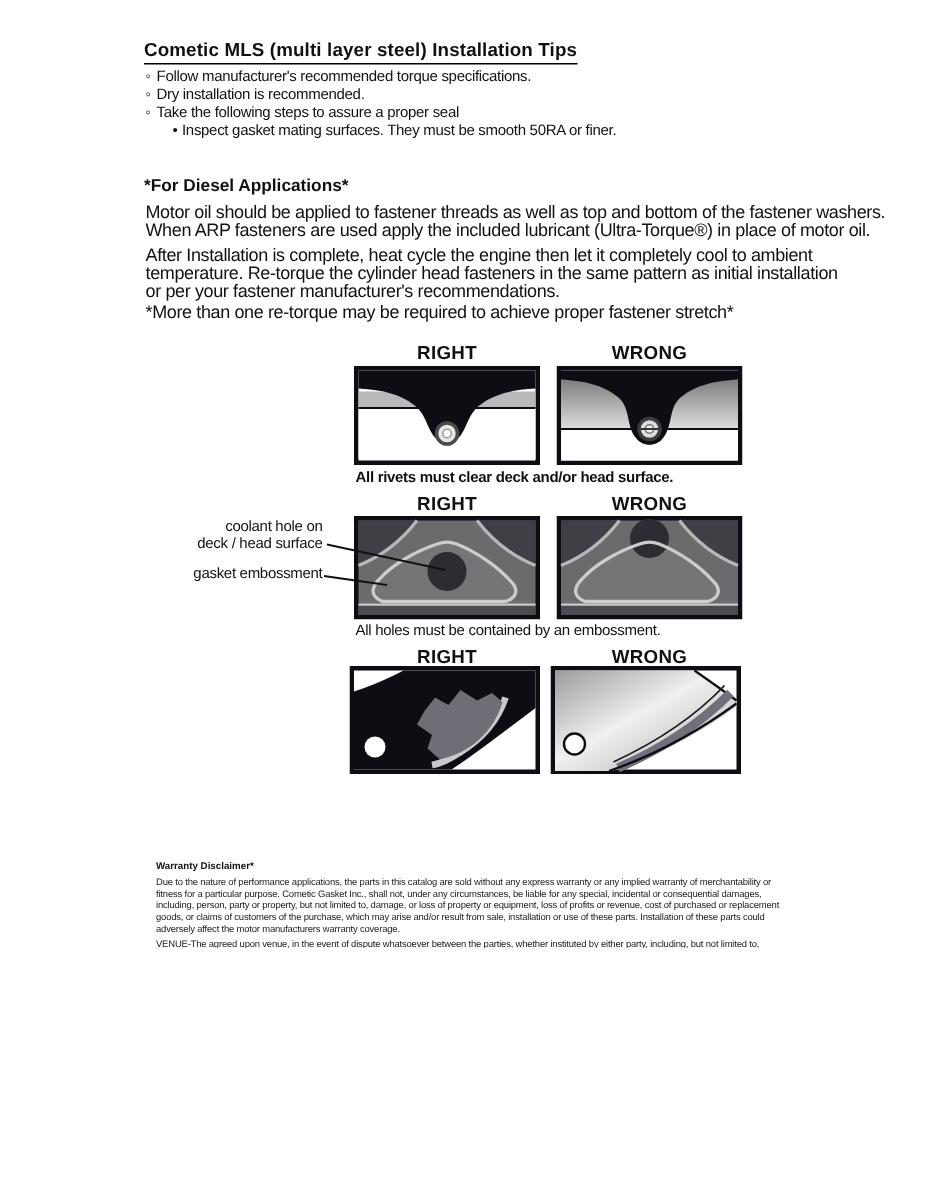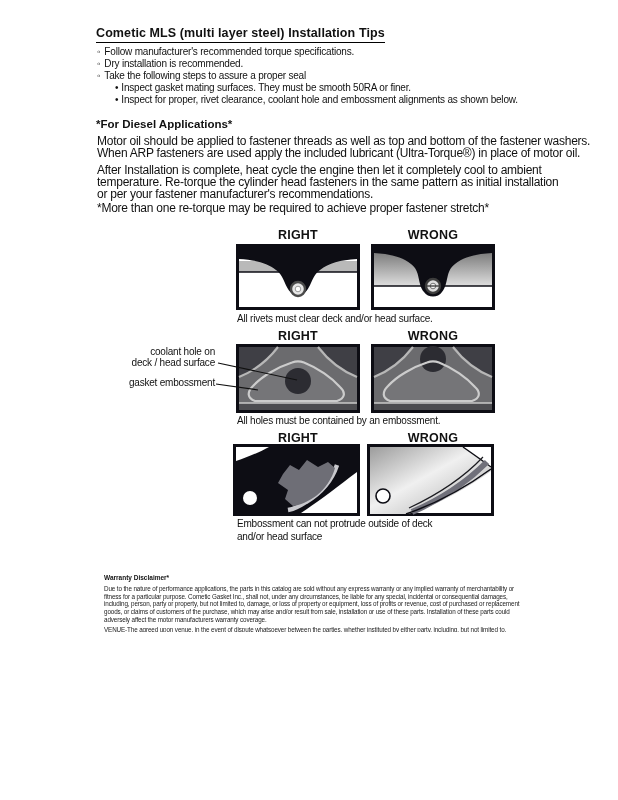--- a/index.html
+++ b/index.html
@@ -36,21 +36,20 @@
 
 <div class="page">
 
   <div class="title">Cometic MLS (multi layer steel) Installation Tips</div>
 
   <div class="bullets">
     <div class="bullet">Follow manufacturer's recommended torque specifications.</div>
     <div class="bullet">Dry installation is recommended.</div>
     <div class="bullet">Take the following steps to assure a proper seal</div>
     <div class="subbullet">Inspect gasket mating surfaces.  They must be smooth 50RA or finer.</div>
-    <div class="subbullet">Inspect for proper, rivet clearance, coolant hole and embossment alignments as shown below.</div>
   </div>
 
   <div class="dheading">*For Diesel Applications*</div>
   <div class="para" style="top:135px;">
     <div>Motor oil should be applied to fastener threads as well as top and bottom of the fastener washers.</div>
     <div>When ARP fasteners are used apply the included lubricant (Ultra-Torque®) in place of motor oil.</div>
   </div>
   <div class="para" style="top:164px;">
     <div>After Installation is complete, heat cycle the engine then let it completely cool to ambient</div>
     <div>temperature. Re-torque the cylinder head fasteners in the same pattern as initial installation</div>
@@ -85,21 +84,21 @@
       <rect x="1.5" y="1.5" width="121" height="63" fill="#ffffff" stroke="#0d0d14" stroke-width="3"></rect>
       <rect x="3" y="9" width="118" height="33" fill="url(#g1)"></rect>
       <rect x="3" y="42" width="118" height="21" fill="#ffffff"></rect>
       <line x1="3" y1="42" x2="121" y2="42" stroke="#0d0d14" stroke-width="1.4"></line>
       <path d="M3,3 H121 V9 C104,10 93,13 84,20 C74,27 78,40 71,48 C67,54 57,54 53,48 C46,40 50,27 40,20 C31,13 20,10 3,9 Z" fill="#0d0d14"></path>
       <circle cx="62" cy="42" r="7" fill="#dddddd" stroke="#3d3d3d" stroke-width="2.4"></circle>
       <circle cx="62" cy="42" r="2.8" fill="#f2f2f2" stroke="#777777" stroke-width="1"></circle>
       <line x1="56" y1="42" x2="68" y2="42" stroke="#333333" stroke-width="1.3"></line>
     </svg>
   </div>
-  <div class="caption" style="top:313px;">
+  <div class="caption" style="top:313px;font-weight:bold;">
     <div>All rivets must clear deck and/or head surface.</div>
   </div>
 
   <div class="dlabel" style="left:236px;top:329px;">RIGHT</div>
   <div class="dlabel" style="left:371px;top:329px;">WRONG</div>
 
   <div class="callout" style="top:346px;">
     <div>coolant hole on</div>
     <div>deck / head surface</div>
   </div>
@@ -167,24 +166,20 @@
       </defs>
       <rect x="1.5" y="1.5" width="124" height="69" fill="#ffffff" stroke="#0d0d14" stroke-width="3"></rect>
       <path d="M3,3 H96 C106,10 116,17 124,23 L124,27 C99,45 70,61 41,70 L3,70 Z" fill="url(#g3)"></path>
       <path d="M96,3 C106,10 116,17 124,23" stroke="#0d0d14" stroke-width="1.5" fill="none"></path>
       <path d="M120,18 C101,37 75,55 45,68" stroke="#70707a" stroke-width="6" fill="none"></path>
       <path d="M124,25 C98,44 68,60 39,70" stroke="#0d0d14" stroke-width="1.5" fill="none"></path>
       <path d="M116,13 C98,32 72,50 42,64" stroke="#1a1a1f" stroke-width="1.2" fill="none"></path>
       <circle cx="16" cy="52" r="7" fill="#ffffff" stroke="#0d0d14" stroke-width="1.6"></circle>
     </svg>
   </div>
-  <div class="caption" style="top:518px;">
-    <div>Embossment can not protrude outside of deck</div>
-    <div>and/or head surface</div>
-  </div>
 
   <div class="fineheading">Warranty Disclaimer*</div>
 
   <div class="fine" style="top:585px;">
     <div>Due to the nature of performance applications, the parts in this catalog are sold without any express warranty or any implied warranty of merchantability or</div>
     <div>fitness for a particular purpose.  Cometic Gasket Inc., shall not, under any circumstances, be liable for any special, incidental or consequential damages,</div>
     <div>including, person, party or property, but not limited to, damage, or loss of property or equipment, loss of profits or revenue, cost of purchased or replacement</div>
     <div>goods, or claims of customers of the purchase, which may arise and/or result from sale, installation or use of these parts.  Installation of these parts could</div>
     <div>adversely affect the motor manufacturers warranty coverage.</div>
   </div>

